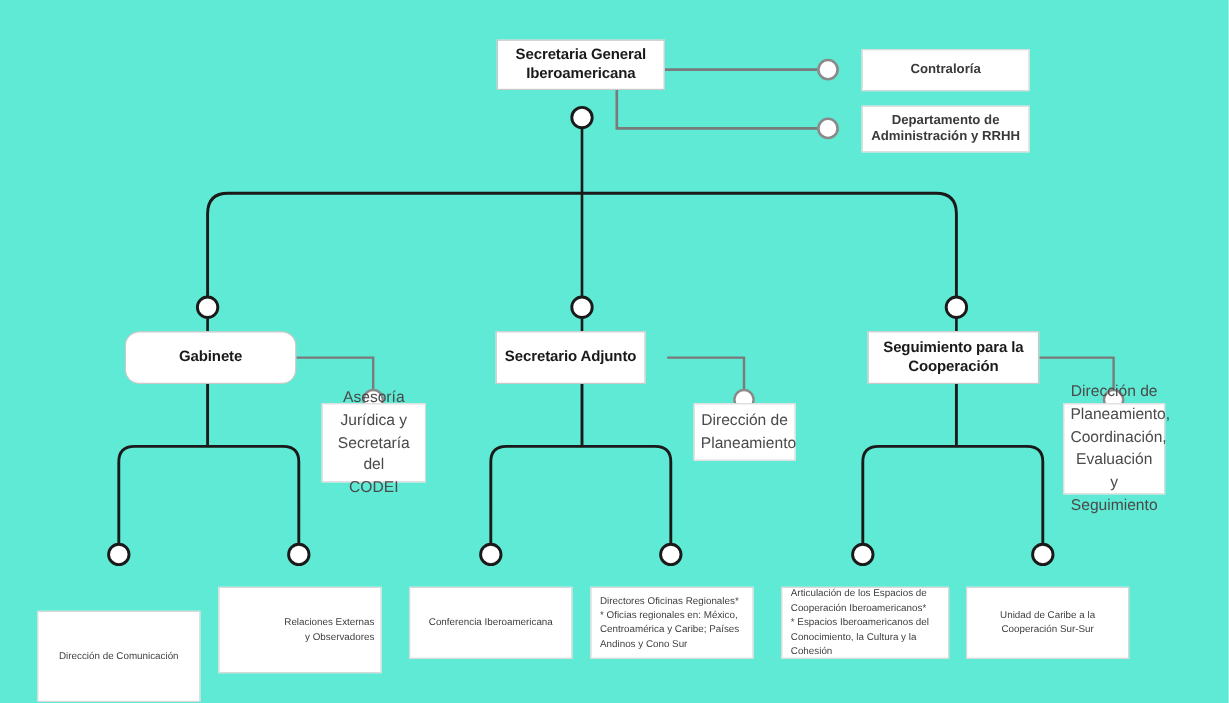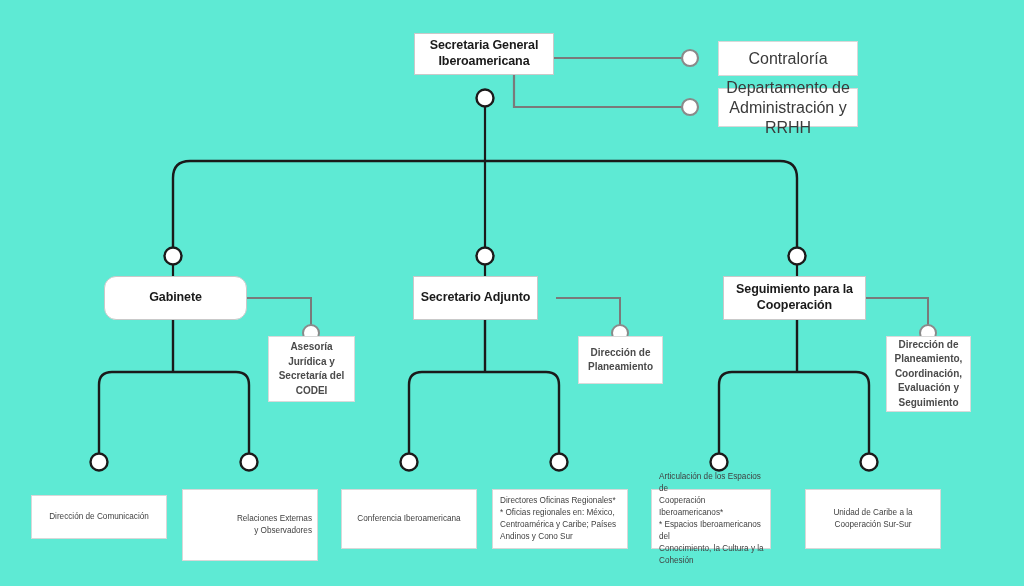--- a/index.html
+++ b/index.html
@@ -42,28 +42,28 @@
     font-weight: bold;
     letter-spacing: -0.1px;
   }
   .node-box.level-mid {
     border-color: #c9c9c9;
     font-size: 12.5px;
     font-weight: bold;
     letter-spacing: -0.1px;
   }
   .node-box.staff {
-    font-size: 16px;
-    font-weight: normal;
+    font-size: 11px;
+    font-weight: bold;
     color: #3a3a3a;
     border-color: #d8d8d8;
   }
   .node-box.satellite {
-    font-size: 10px;
-    font-weight: bold;
+    font-size: 13px;
+    font-weight: normal;
     color: #4a4a4a;
     border-color: #dadada;
     line-height: 1.45;
   }
   .node-box.leaf {
     font-size: 8.2px;
     font-weight: normal;
     color: #3f3f3f;
     border-color: #d8d8d8;
     line-height: 1.45;
@@ -149,21 +149,21 @@
     <span class="box-label">Gabinete</span>
   </div>
 
   <div class="node-box satellite" style="left:268px; top:336px; width:87px; height:66px;">
     <span class="box-label">Asesoría
 Jurídica y
 Secretaría del
 CODEI</span>
   </div>
 
-  <div class="node-box leaf" style="left:31px; top:495px; width:136px; height:44px;">
+  <div class="node-box leaf" style="left:31px; top:509px; width:136px; height:76px;">
     <span class="box-label">Dirección de Comunicación</span>
   </div>
 
   <div class="node-box leaf" style="left:182px; top:489px; width:136px; height:72px;text-align:right;">
     <span class="box-label">Relaciones Externas
 y Observadores</span>
   </div>
 
   <div class="node-box level-mid" style="left:413px; top:276px; width:125px; height:44px;">
     <span class="box-label">Secretario Adjunto</span>
@@ -191,21 +191,21 @@
   </div>
 
   <div class="node-box satellite" style="left:886px; top:336px; width:85px; height:76px;">
     <span class="box-label">Dirección de
 Planeamiento,
 Coordinación,
 Evaluación y
 Seguimiento</span>
   </div>
 
-  <div class="node-box leaf multi" style="left:651px; top:489px; width:120px; height:60px;">
+  <div class="node-box leaf multi" style="left:651px; top:489px; width:140px; height:60px;">
     <span class="box-label">Articulación de los Espacios de
 Cooperación Iberoamericanos*
 * Espacios Iberoamericanos del
 Conocimiento, la Cultura y la
 Cohesión</span>
   </div>
 
   <div class="node-box leaf" style="left:805px; top:489px; width:136px; height:60px;">
     <span class="box-label">Unidad de Caribe a la
 Cooperación Sur-Sur</span>

